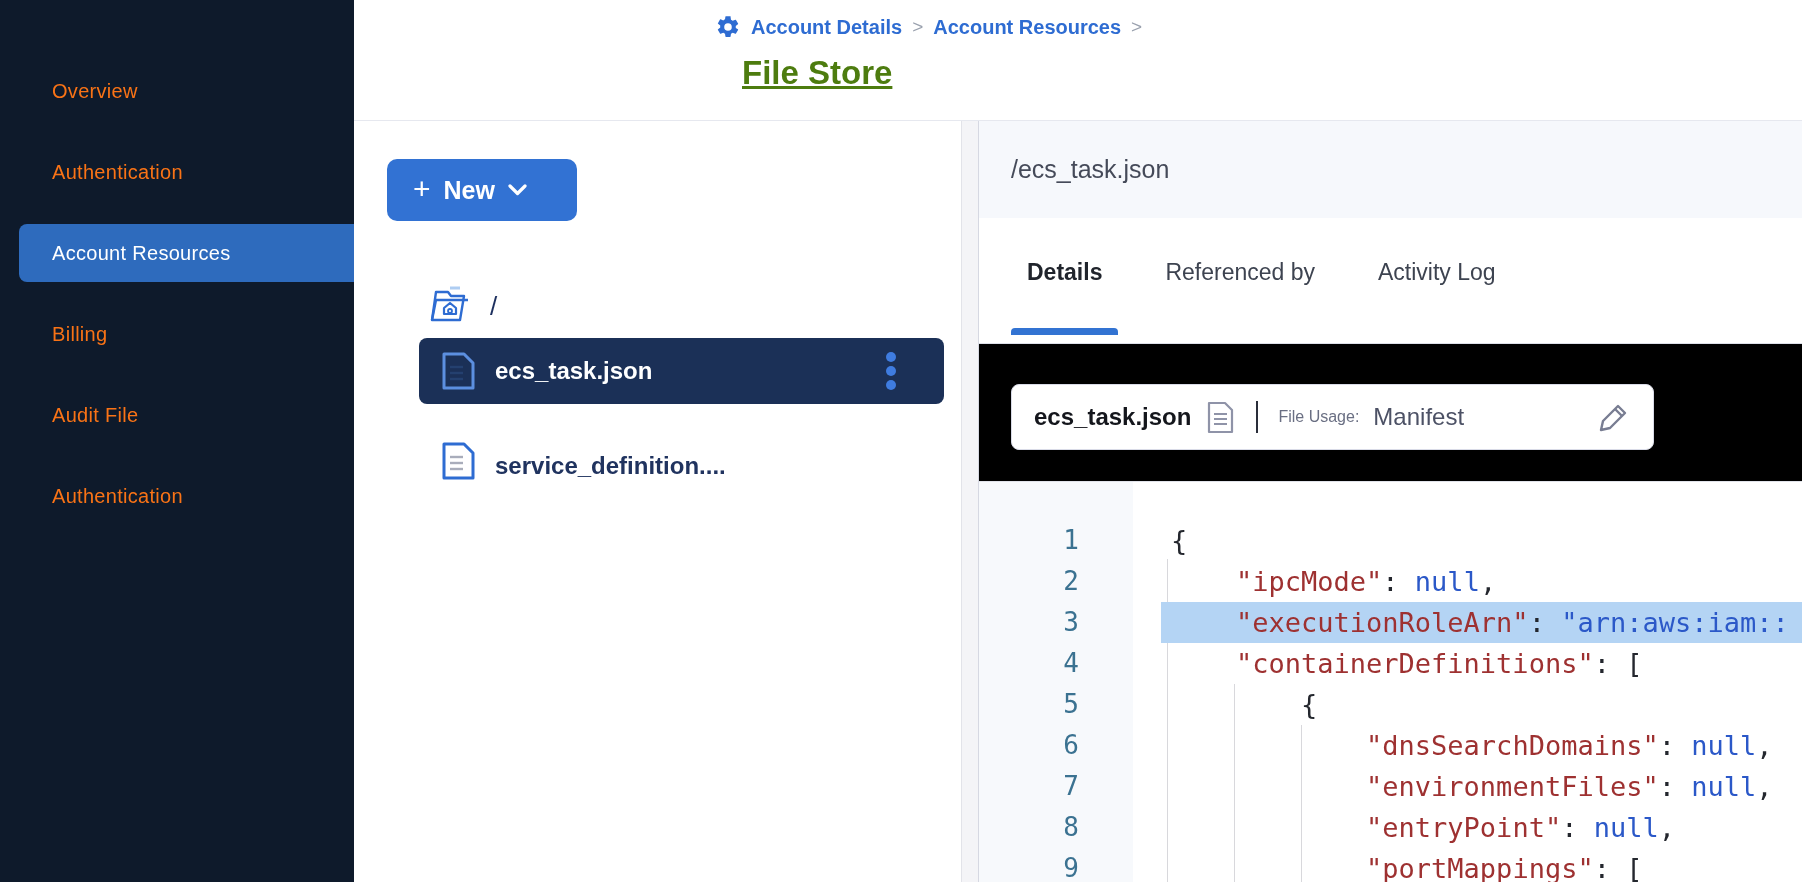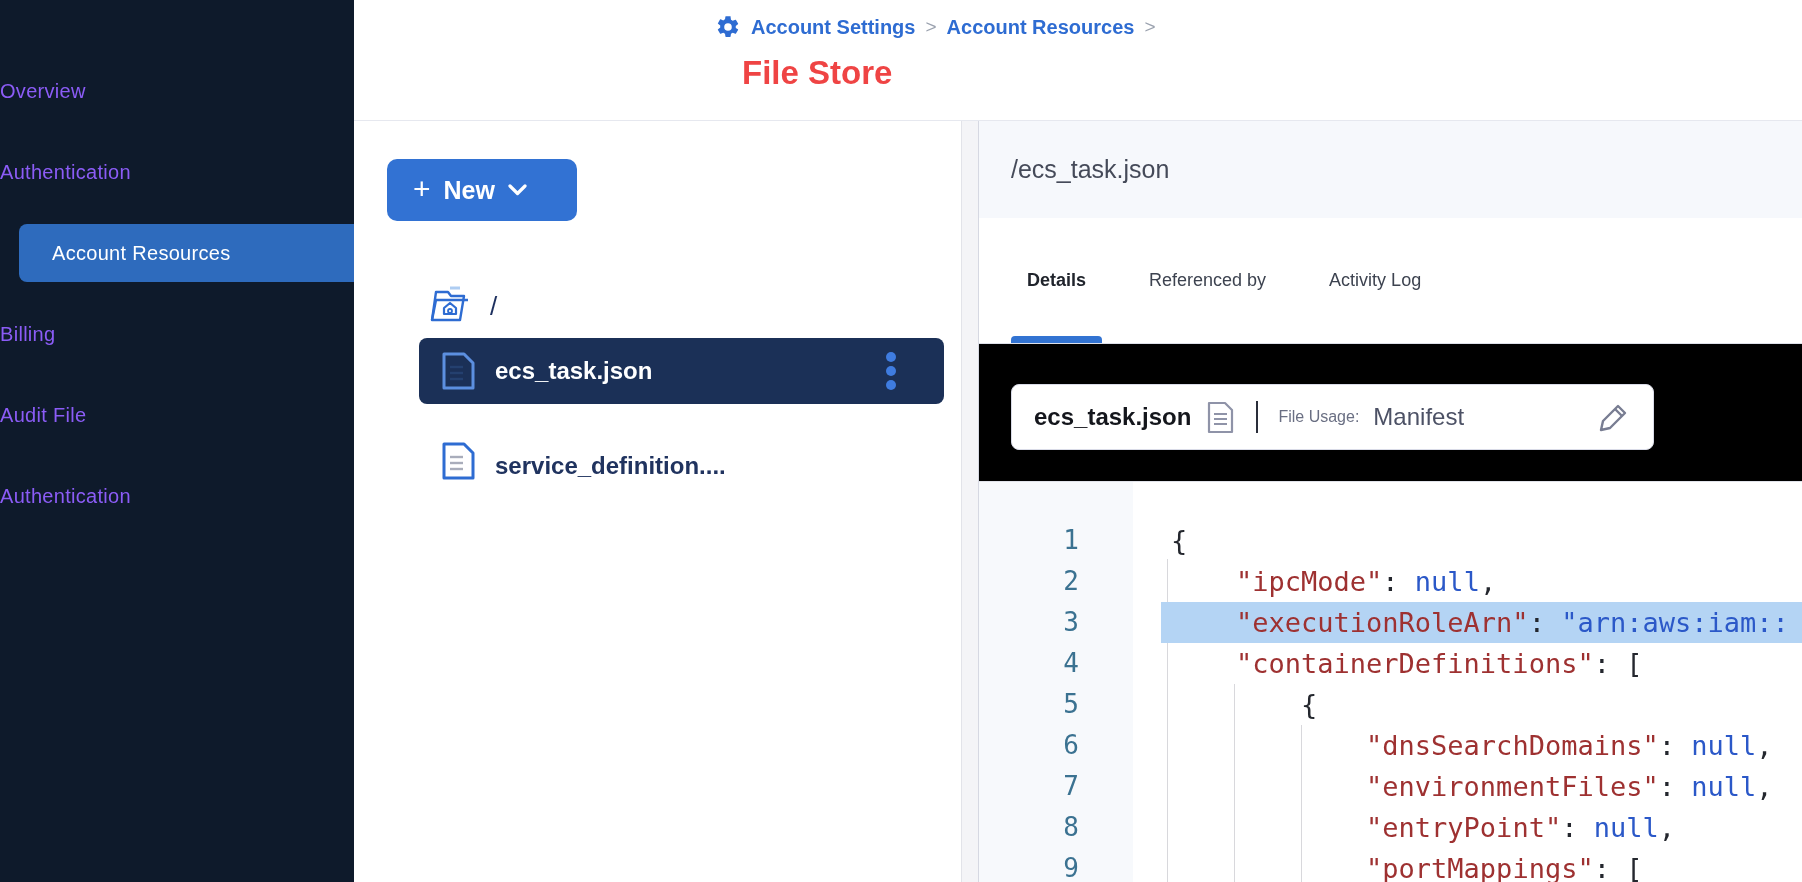--- a/index.html
+++ b/index.html
@@ -4,31 +4,31 @@
 <style>
   html,body{margin:0;padding:0;background:#ffffff;}
   body{width:1802px;height:882px;overflow:hidden;font-family:"Liberation Sans",sans-serif;
        -webkit-font-smoothing:antialiased;}
   .app{position:relative;width:1802px;height:882px;background:#fff;}
 
   
   .sidebar{position:absolute;left:0;top:0;width:354px;height:882px;background:var(--sidebar-bg);}
   .side-nav{position:absolute;left:0;top:62px;right:0;}
   .side-item{height:58px;margin-bottom:23px;display:flex;align-items:center;
-             font-size:20px;letter-spacing:.3px;color:#8b5cf6;cursor:pointer;}
+             padding-left:52px;font-size:20px;letter-spacing:.3px;color:#f97316;cursor:pointer;}
   .side-item.active{margin-left:19px;padding-left:33px;background:var(--sidebar-active);
                     border-radius:8px 0 0 8px;color:#fff;}
 
   
   .header{position:absolute;left:354px;top:0;width:1448px;height:120px;background:#fff;
           border-bottom:1px solid #e6e8ef;}
   .crumbs{position:absolute;left:361px;top:14px;display:flex;align-items:center;gap:10px;}
   .crumb{font-size:20px;font-weight:700;color:var(--accent);cursor:pointer;}
   .crumb-sep{font-size:19px;color:#9aa1ae;}
-  .page-title{position:absolute;left:388px;top:54px;font-size:33px;font-weight:700;color:#ef4444;}
+  .page-title{position:absolute;left:388px;top:54px;font-size:33px;font-weight:700;color:#4d7c0f;text-decoration:underline;}
 
   
   .left-panel{position:absolute;left:354px;top:121px;width:607px;height:761px;background:#fff;}
   .panel-gutter{position:absolute;left:961px;top:121px;width:16px;height:761px;background:#f4f4f7;
                 border-left:1px solid #e2e3e9;}
   .new-btn{position:absolute;left:33px;top:38px;height:62px;min-width:190px;background:#3272d3;
            border:none;border-radius:10px;color:#fff;display:flex;align-items:center;gap:13px;
            padding:0 26px;font-family:inherit;font-size:25px;font-weight:700;cursor:pointer;}
   .new-btn .plus{font-size:30px;font-weight:500;line-height:1;margin-top:-3px;}
   .tree-root{position:absolute;left:72px;top:165px;display:flex;align-items:center;gap:20px;cursor:pointer;}
@@ -45,22 +45,22 @@
   .kebab i{width:10px;height:10px;border-radius:50%;background:#3f7ce0;display:block;}
 
   
   .right-panel{position:absolute;left:978px;top:121px;width:824px;height:761px;background:#000000;
                border-left:1px solid #d6d8e2;padding-left:44px;}
   .path-bar{position:absolute;left:0;top:0;right:0;height:97px;background:#f6f8fc;
             border-bottom:1px solid #e0e3ed;display:flex;align-items:center;}
   .path-text{margin-left:32px;font-size:25px;color:#454a59;}
   .tabs{position:absolute;left:0;top:97px;right:0;height:125px;background:#fff;
         border-bottom:1px solid #dde0e9;display:flex;align-items:flex-end;}
-  .tab{position:relative;margin-bottom:0;height:100%;display:flex;align-items:center;cursor:pointer;
-       font-size:18px;color:#3d4350;}
+  .tab{position:relative;margin-bottom:8px;height:100%;display:flex;align-items:center;cursor:pointer;
+       font-size:23px;color:#3d4350;}
   .tab.active{font-weight:700;color:#20242c;}
   .tab .underline{position:absolute;left:-16px;right:-16px;bottom:0;height:7px;background:#3273d2;
                   border-radius:4px 4px 0 0;}
 
   
   .file-card{position:absolute;left:32px;top:263px;width:643px;height:66px;border:1px solid #d9dbe7;
              border-radius:8px;background:#fff;display:flex;align-items:center;padding:0 22px;
              box-sizing:border-box;}
   .file-card .fname{font-size:24px;font-weight:700;color:#14161c;}
   .file-card .doc-ic{margin-left:16px;display:flex;}
@@ -101,21 +101,21 @@
         <div class="side-item">Audit File</div>
         <div class="side-item">Authentication</div>
       </div>
   </div>
 
   <div class="header">
     <div class="crumbs">
         <svg width="26" height="26" viewBox="0 0 24 24">
           <path fill="#2e6cd2" d="M19.14,12.94a7.07,7.07,0,0,0,.06-.94,7.07,7.07,0,0,0-.06-.94l2.03-1.58a.5.5,0,0,0,.12-.64l-1.92-3.32a.5.5,0,0,0-.61-.22l-2.39,1a7.34,7.34,0,0,0-1.62-.94l-.36-2.54A.5.5,0,0,0,13.9,2H10.1a.5.5,0,0,0-.49.42L9.25,4.96a7.34,7.34,0,0,0-1.62.94l-2.39-1a.5.5,0,0,0-.61.22L2.71,8.44a.5.5,0,0,0,.12.64l2.03,1.58a7.07,7.07,0,0,0-.06.94,7.07,7.07,0,0,0,.06.94L2.83,14.12a.5.5,0,0,0-.12.64l1.92,3.32a.5.5,0,0,0,.61.22l2.39-1a7.34,7.34,0,0,0,1.62.94l.36,2.54a.5.5,0,0,0,.49.42h3.8a.5.5,0,0,0,.49-.42l.36-2.54a7.34,7.34,0,0,0,1.62-.94l2.39,1a.5.5,0,0,0,.61-.22l1.92-3.32a.5.5,0,0,0-.12-.64ZM12,15.5A3.5,3.5,0,1,1,15.5,12,3.5,3.5,0,0,1,12,15.5Z"></path>
         </svg>
-        <span class="crumb">Account Settings</span>
+        <span class="crumb">Account Details</span>
         <span class="crumb-sep">&gt;</span>
         <span class="crumb">Account Resources</span>
         <span class="crumb-sep">&gt;</span>
       </div>
     <div class="page-title">File Store</div>
   </div>
 
   <div class="left-panel">
     <button class="new-btn">
       <span class="plus">+</span>

